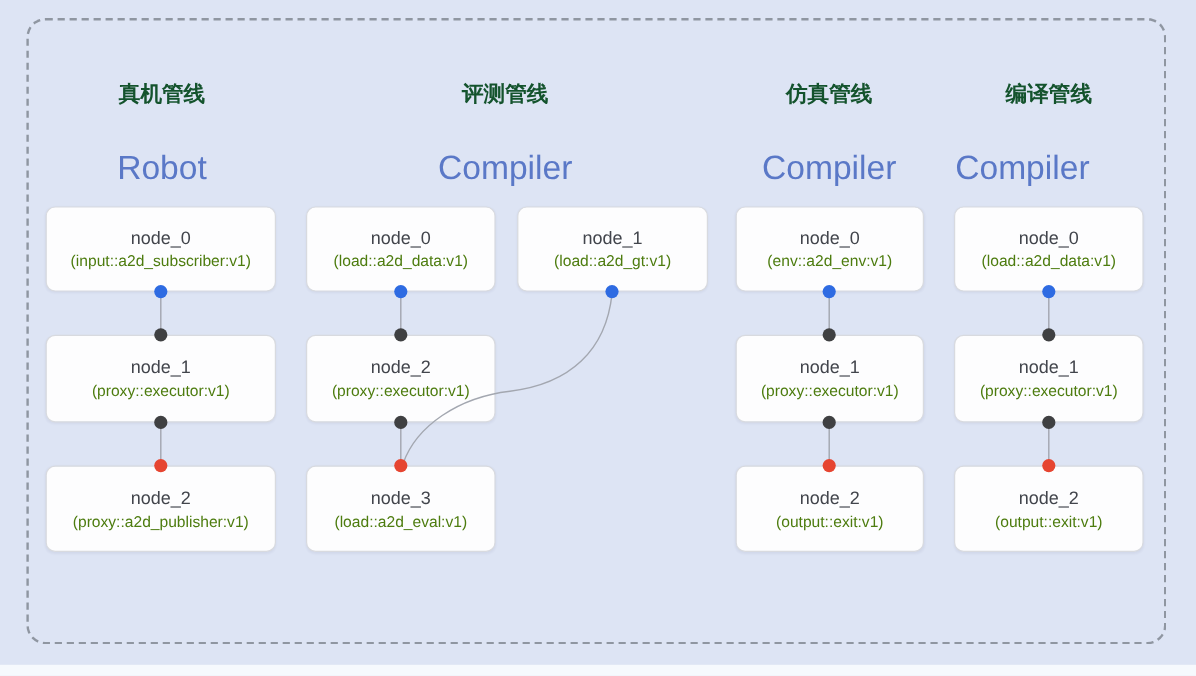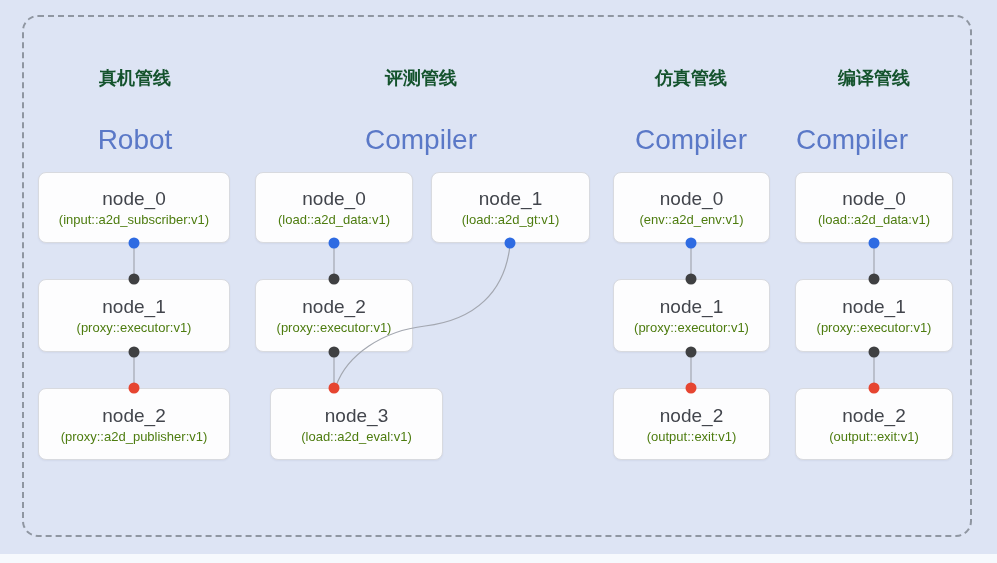--- a/index.html
+++ b/index.html
@@ -48,21 +48,21 @@
     border-radius: 8px;
     box-sizing: border-box;
     display: flex;
     flex-direction: column;
     align-items: center;
     justify-content: center;
     gap: 5px;
     box-shadow: 0 1px 2px rgba(30, 40, 90, 0.06);
   }
   .node-name {
-    font-size: 19px;
+    font-size: 15px;
     color: #42454c;
     line-height: 1;
   }
   .node-type {
     font-size: 13px;
     color: #4d7c0f;
     line-height: 1;
     white-space: nowrap;
   }
   .edges-layer {
@@ -109,21 +109,21 @@
     <div class="node-type">(load::a2d_data:v1)</div>
   </div>
   <div class="node" style="left:431px;top:172px;width:159px;height:71px">
     <div class="node-name">node_1</div>
     <div class="node-type">(load::a2d_gt:v1)</div>
   </div>
   <div class="node" style="left:255px;top:279px;width:158px;height:73px">
     <div class="node-name">node_2</div>
     <div class="node-type">(proxy::executor:v1)</div>
   </div>
-  <div class="node" style="left:270px;top:388px;width:173px;height:72px">
+  <div class="node" style="left:255px;top:388px;width:158px;height:72px">
     <div class="node-name">node_3</div>
     <div class="node-type">(load::a2d_eval:v1)</div>
   </div>
 
   <div class="node" style="left:613px;top:172px;width:157px;height:71px">
     <div class="node-name">node_0</div>
     <div class="node-type">(env::a2d_env:v1)</div>
   </div>
   <div class="node" style="left:613px;top:279px;width:157px;height:73px">
     <div class="node-name">node_1</div>

